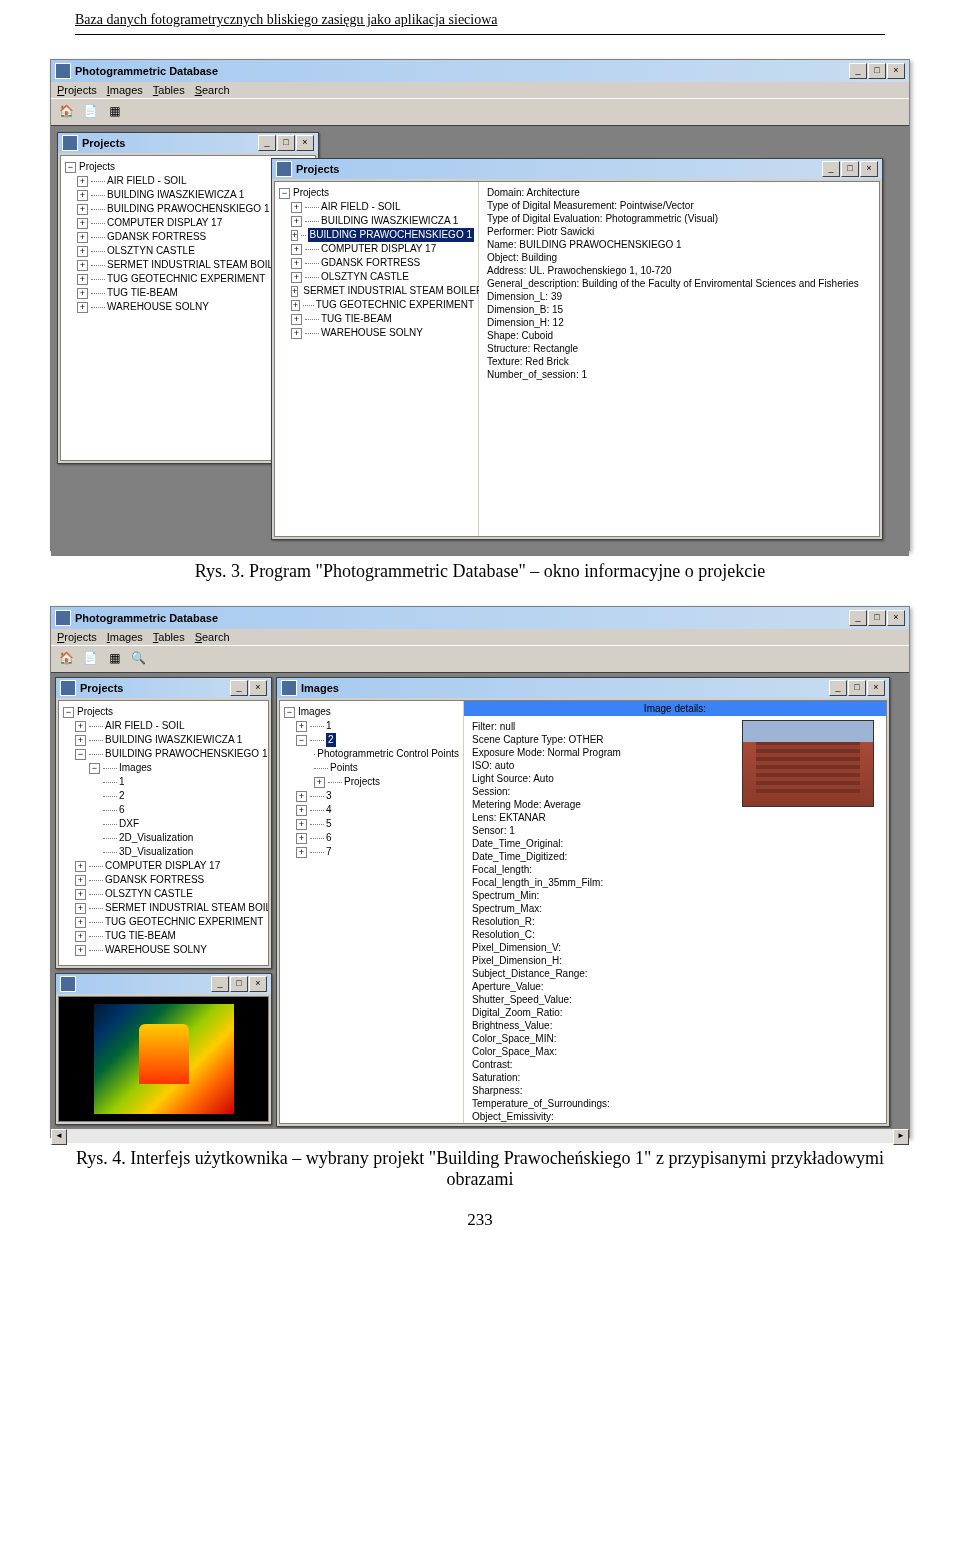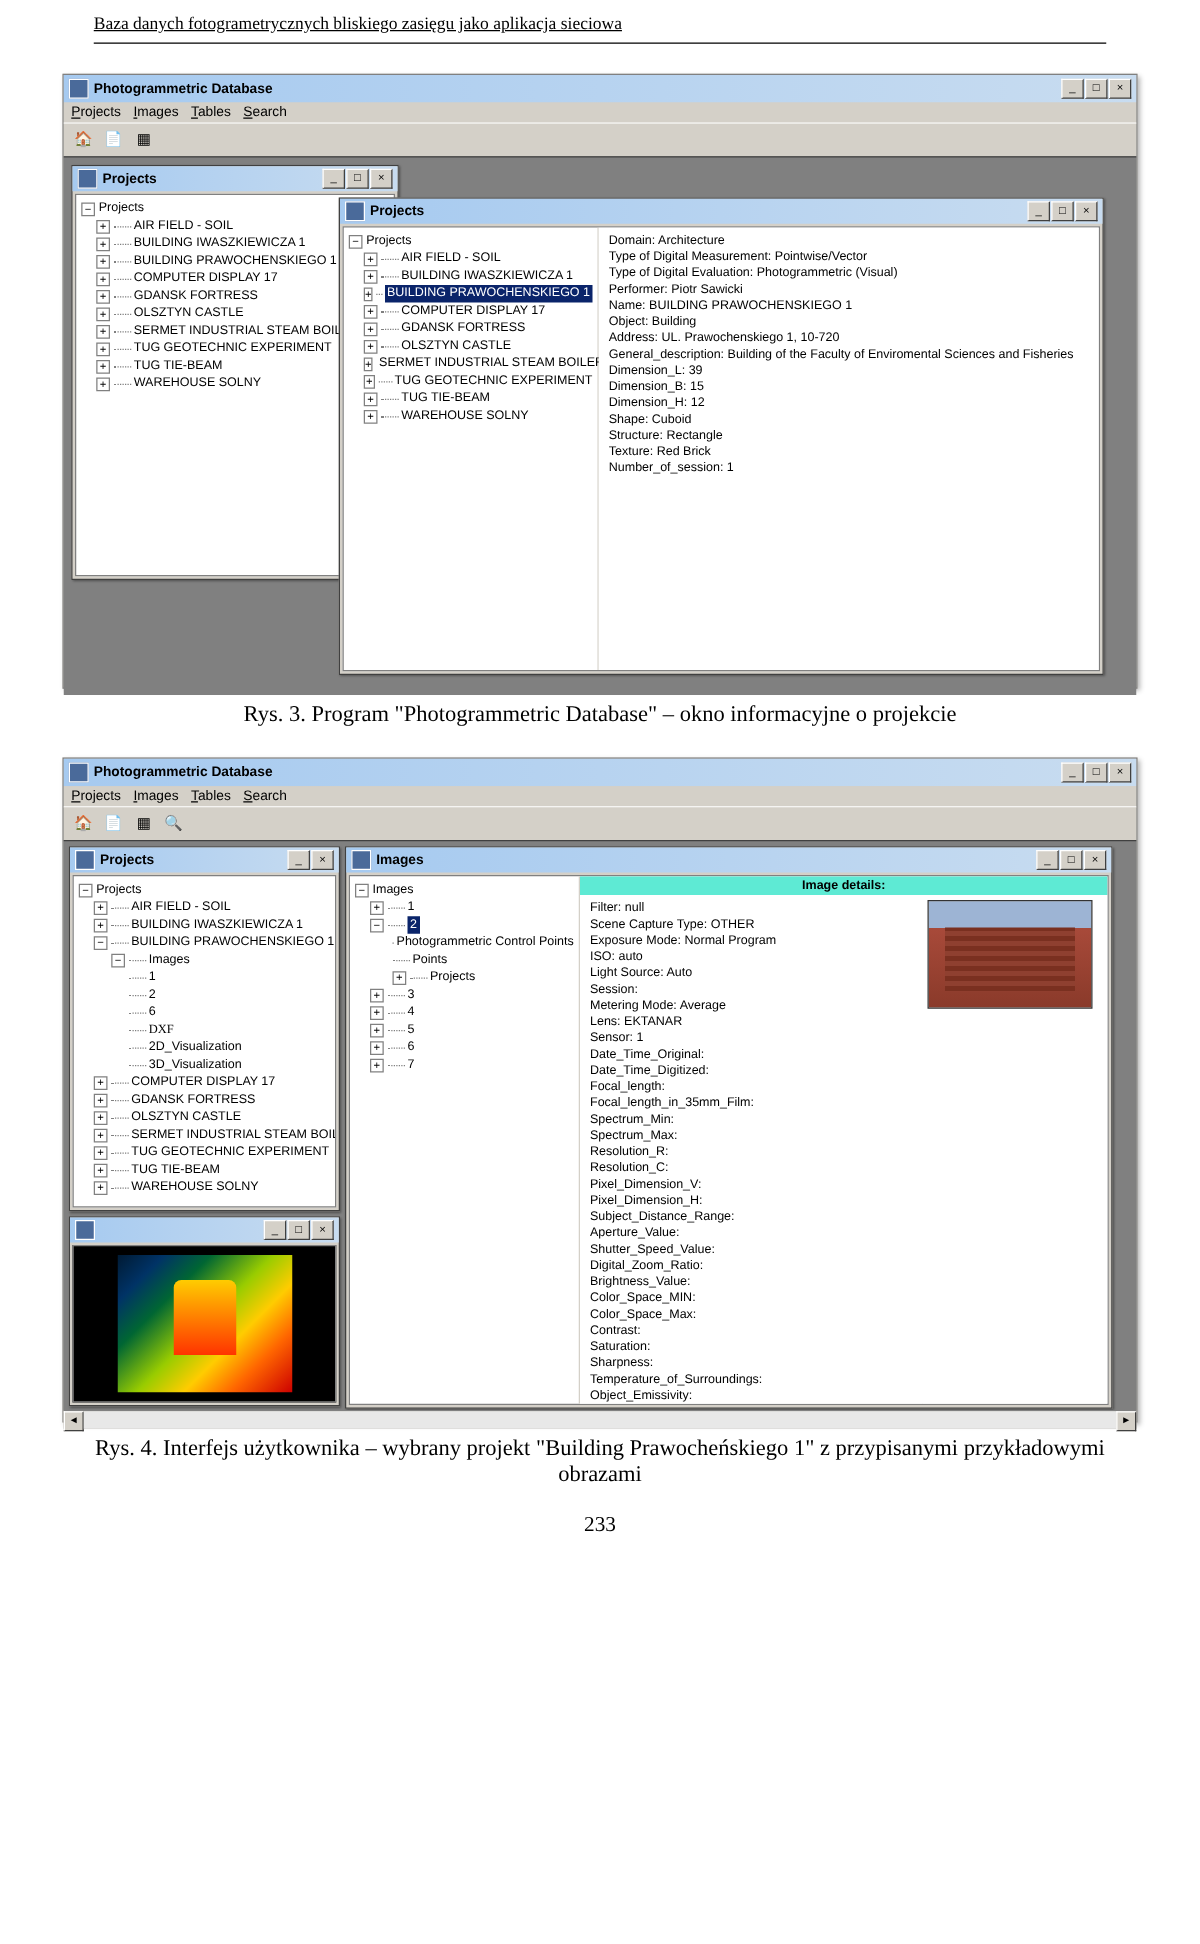--- a/index.html
+++ b/index.html
@@ -168,22 +168,21 @@
     border-right-color: #404040;
     border-bottom-color: #404040;
     font-size: 10px;
     padding: 2px 10px;
     font-family: Tahoma;
   }
   .hdr-centered {
     text-align: center;
     font-size: 10px;
     padding: 2px;
-    background: #5eead4;
-    font-weight: bold;
+    background: #3b82f6;
   }
 
   
   .thumb-thermal {
     width: 140px; height: 110px;
     background: linear-gradient(135deg,#001a33 0%,#003366 15%,#006633 30%,#99cc00 50%,#ffcc00 65%,#ff6600 80%,#cc0000 100%);
     border: 1px solid #000;
     position: relative;
   }
   .thumb-thermal::after {
@@ -493,21 +492,21 @@
                   <span>1</span>
                 </div>
                 <div class="tree-item" style="padding-left: 40px;">
                   <span class="dots"></span>
                   <span>2</span>
                 </div>
                 <div class="tree-item" style="padding-left: 40px;">
                   <span class="dots"></span>
                   <span>6</span>
                 </div>
-                <div class="tree-item" style="padding-left: 40px; font-family: Liberation Serif, serif;">
+                <div class="tree-item" style="padding-left: 40px;">
                   <span class="dots"></span>
                   <span>DXF</span>
                 </div>
                 <div class="tree-item" style="padding-left: 40px;">
                   <span class="dots"></span>
                   <span>2D_Visualization</span>
                 </div>
                 <div class="tree-item" style="padding-left: 40px;">
                   <span class="dots"></span>
                   <span>3D_Visualization</span>

